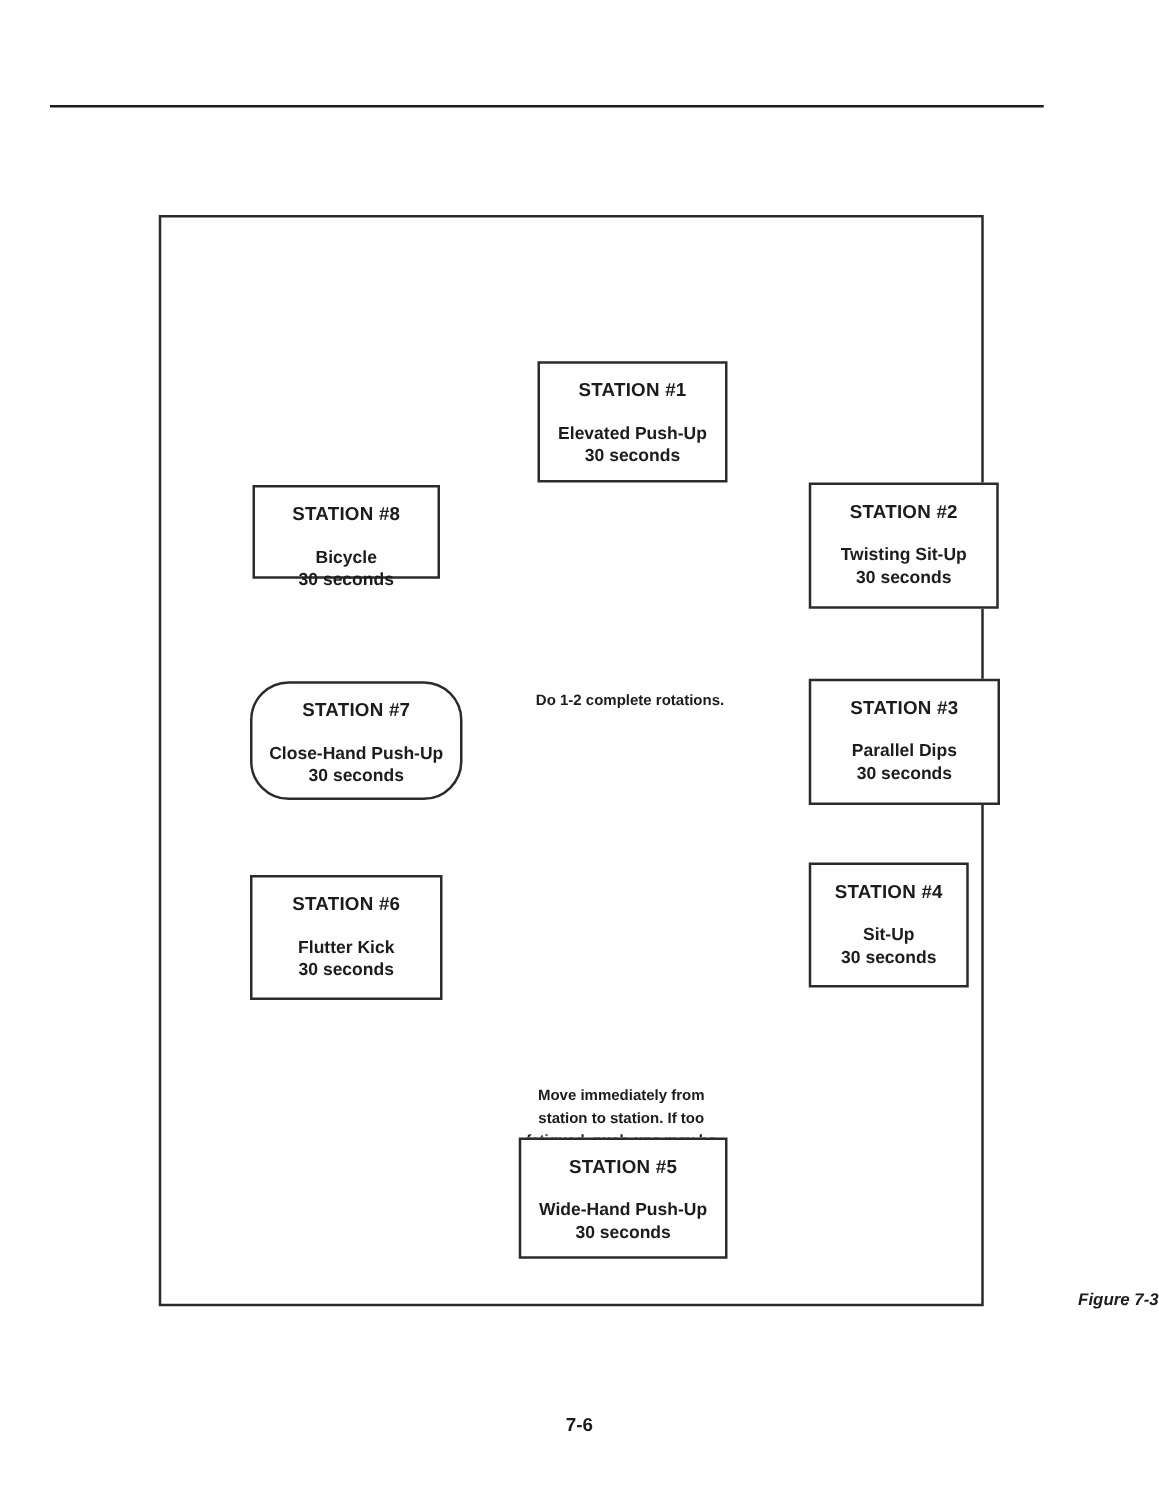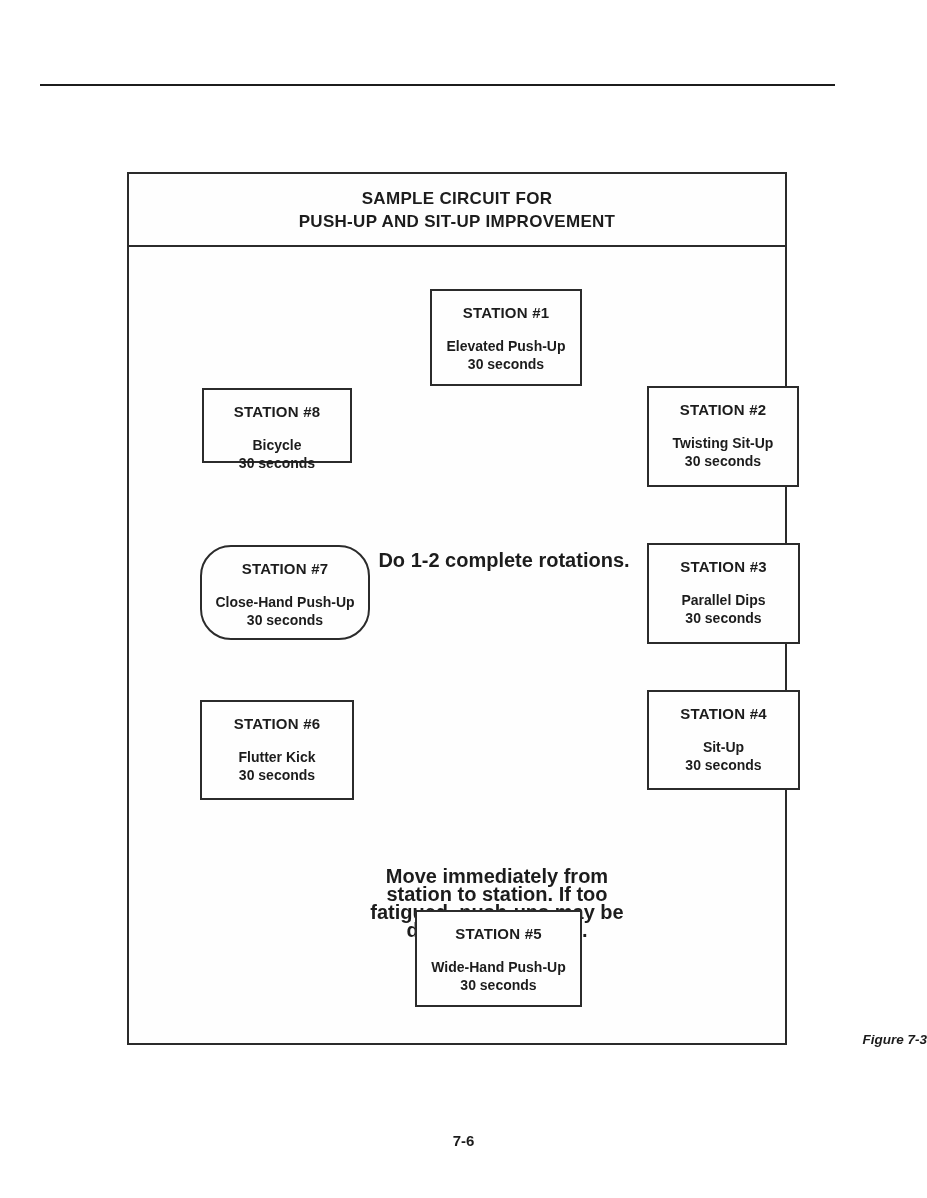--- a/index.html
+++ b/index.html
@@ -73,30 +73,30 @@
     letter-spacing: 0.2px;
   }
   .station-exercise, .station-duration {
     font-weight: bold;
     font-size: 14px;
     line-height: 18px;
   }
   .note {
     position: absolute;
     font-weight: bold;
-    font-size: 20px;
+    font-size: 12px;
     line-height: 18px;
     text-align: center;
     white-space: pre-line;
   }
   
   #st1 { left: 261px; top: 42px;  width: 152px; height: 97px;  }
   #st2 { left: 478px; top: 139px; width: 152px; height: 101px;  }
   #st3 { left: 478px; top: 296px; width: 153px; height: 101px;  }
-  #st4 { left: 478px; top: 443px; width: 153px; height: 100px; }
+  #st4 { left: 478px; top: 443px; width: 128px; height: 100px; }
   #st5 { left: 246px; top: 663px; width: 167px; height: 97px;  }
   #st6 { left: 31px;  top: 453px; width: 154px; height: 100px; }
   #st7 { left: 31px;  top: 298px; width: 170px; height: 95px; border-radius: 31px;  }
   #st8 { left: 33px;  top: 141px; width: 150px; height: 75px;  }
   
   #note-rotations     { left: 170px; top: 304px; width: 330px; }
   #note-time-decrease { left: 163px; top: 470px; width: 330px; }
   #note-move          { left: 163px; top: 620px; width: 330px; }
   .figure-caption {
     position: absolute;
@@ -120,24 +120,20 @@
 </style>
 </head>
 <body>
 
 <div>
 
   <hr class="top-rule">
 
   <div class="diagram-frame">
 
-    <div class="diagram-title">
-      <div>SAMPLE CIRCUIT FOR</div>
-      <div>PUSH-UP AND SIT-UP IMPROVEMENT</div>
-    </div>
 
     <div class="diagram-body">
 
       <div class="station" id="st1">
         <div class="station-title">STATION #1</div>
         <div class="station-exercise">Elevated Push-Up</div>
         <div class="station-duration">30 seconds</div>
       </div>
 
       <div class="station" id="st8">

